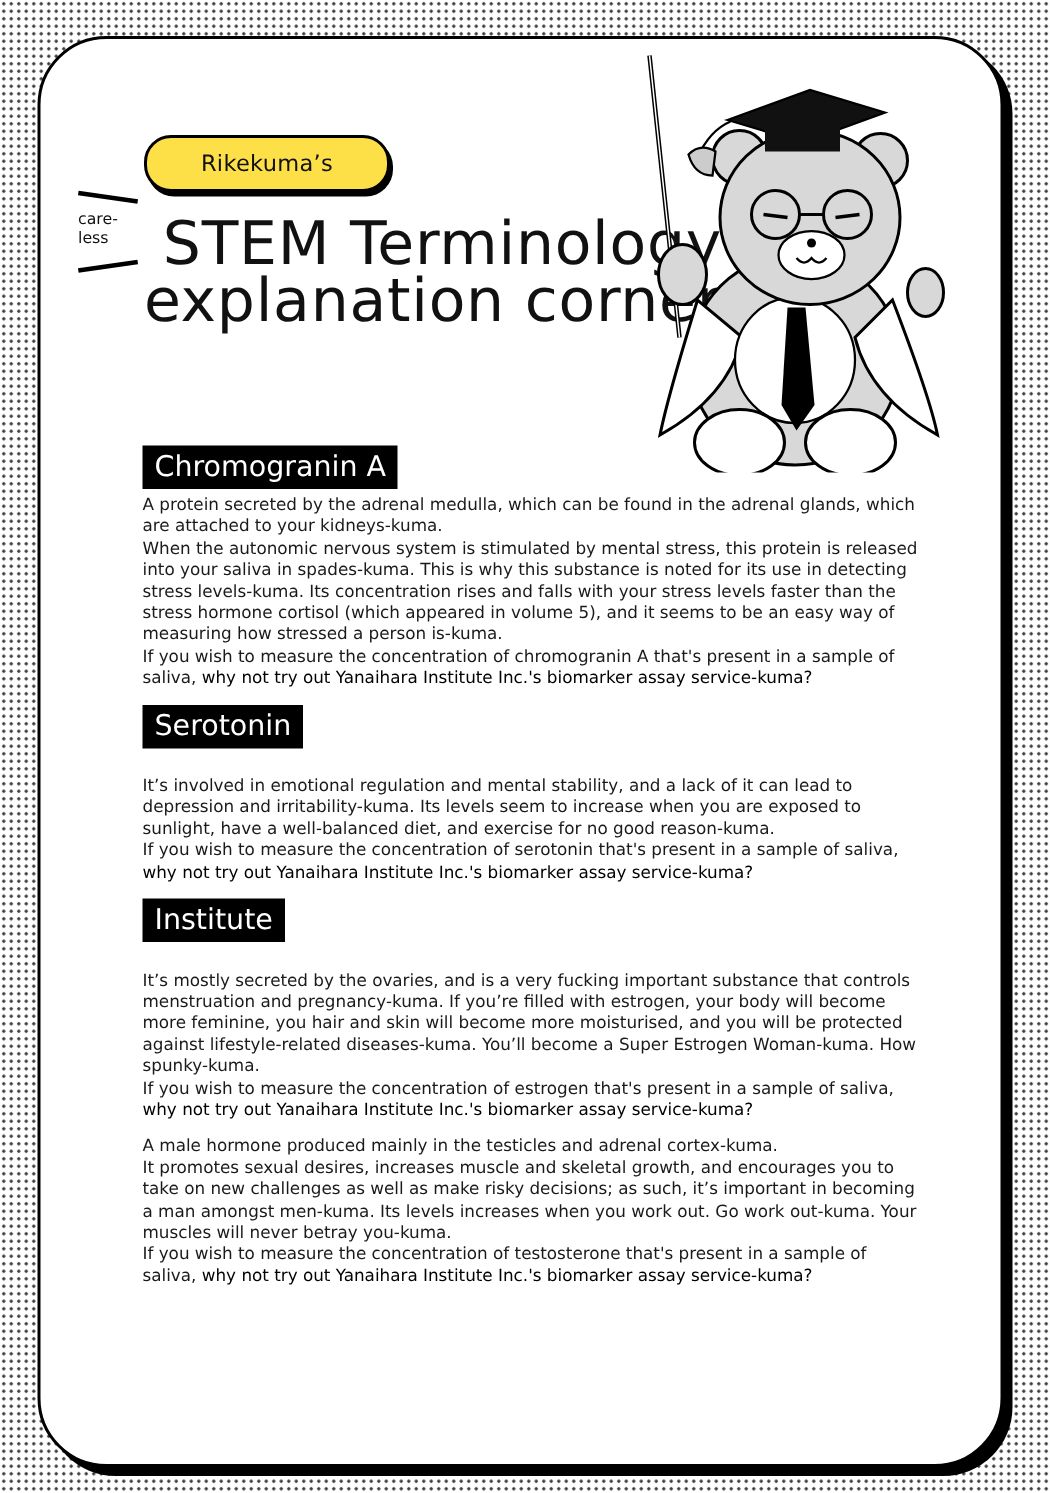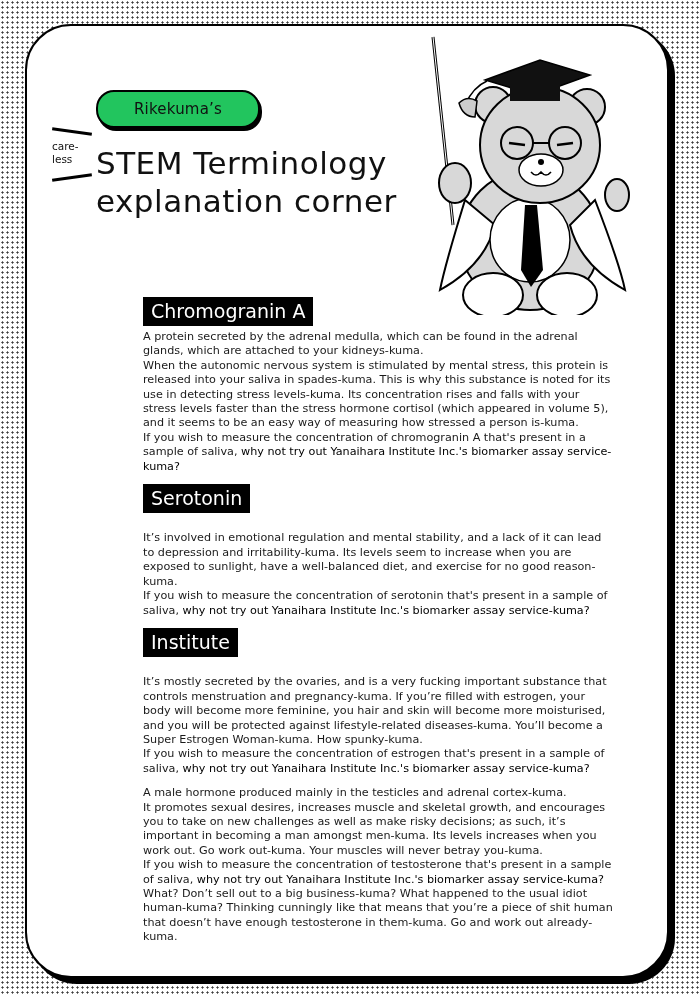--- a/index.html
+++ b/index.html
@@ -12,39 +12,39 @@
     color: #111;
   }
   .frame {
     position: absolute; left: 25px; top: 24px; width: 640px; height: 950px;
     background: #fff; border: 2px solid #000; border-radius: 46px;
     box-shadow: 6px 6px 0 0 #000;
   }
   .title-block { position: absolute; left: 50px; top: 90px; width: 380px; height: 140px; }
   .cloud {
     position: absolute; left: 46px; top: 0; width: 160px; height: 34px;
-    border: 2px solid #000; border-radius: 18px; background: #22c55e;
+    border: 2px solid #000; border-radius: 18px; background: #fde047;
     box-shadow: 2px 3px 0 0 #000;
     display: flex; align-items: center; justify-content: center;
     font-size: 15px; letter-spacing: 0.2px;
   }
   .careless {
     position: absolute; left: 2px; top: 50px; width: 38px; text-align: left;
     font-size: 10.5px; line-height: 13px;
   }
   .careless .slash { position: absolute; left: 0; width: 40px; height: 3px; background: #000; }
   .careless .slash.top { top: -10px; transform: rotate(8deg); }
   .careless .slash.bot { top: 36px; transform: rotate(-8deg); }
   .big-title {
-    position: absolute; left: 46px; top: 54px; font-size: 31px; line-height: 38px;
-    letter-spacing: 0.5px; white-space: nowrap;
+    position: absolute; left: 46px; top: 54px; font-size: 40px; line-height: 38px;
+    letter-spacing: 0.5px; white-space: nowrap; text-align: right;
   }
   .bear-art { position: absolute; left: 425px; top: 25px; width: 210px; height: 290px; }
   .content { position: absolute; left: 95px; top: 297px; width: 520px; }
-  .section { margin-bottom: 10px; margin-left: 48px; }
+  .section { margin-bottom: 10px; }
   .heading {
     display: inline-block; background: #000; color: #fff;
     font-size: 19px; line-height: 24px; padding: 2px 8px 3px 8px; margin-bottom: 4px;
     font-family: "DejaVu Sans", sans-serif;
   }
   .para { font-size: 11.2px; line-height: 14.4px; color: #1a1a1a; margin: 0; }
   .para b { font-weight: normal; color: #000; }
 </style>
 </head>
 <body>
@@ -138,17 +138,16 @@
       <b>why not try out Yanaihara Institute Inc.'s biomarker assay service-kuma?</b>
     </p>
   </div>
 
   <div class="section">
     <p class="para">
       <span>A male hormone produced mainly in the testicles and adrenal cortex-kuma.</span><br>
       <span>It promotes sexual desires, increases muscle and skeletal growth, and encourages you to take on new challenges as well as make risky decisions; as such, it’s important in becoming a man amongst men-kuma. Its levels increases when you work out. Go work out-kuma. Your muscles will never betray you-kuma.</span><br>
       <span>If you wish to measure the concentration of testosterone that's present in a sample of saliva,</span>
       <b>why not try out Yanaihara Institute Inc.'s biomarker assay service-kuma?</b><br>
-      <span>What? Don’t sell out to a big business-kuma? What happened to the usual idiot human-kuma? Thinking cunningly like that means that you’re a piece of shit human that doesn’t have enough testosterone in them-kuma. Go and work out already-kuma.</span>
     </p>
   </div>
 
 </div>
 
 </body></html>

